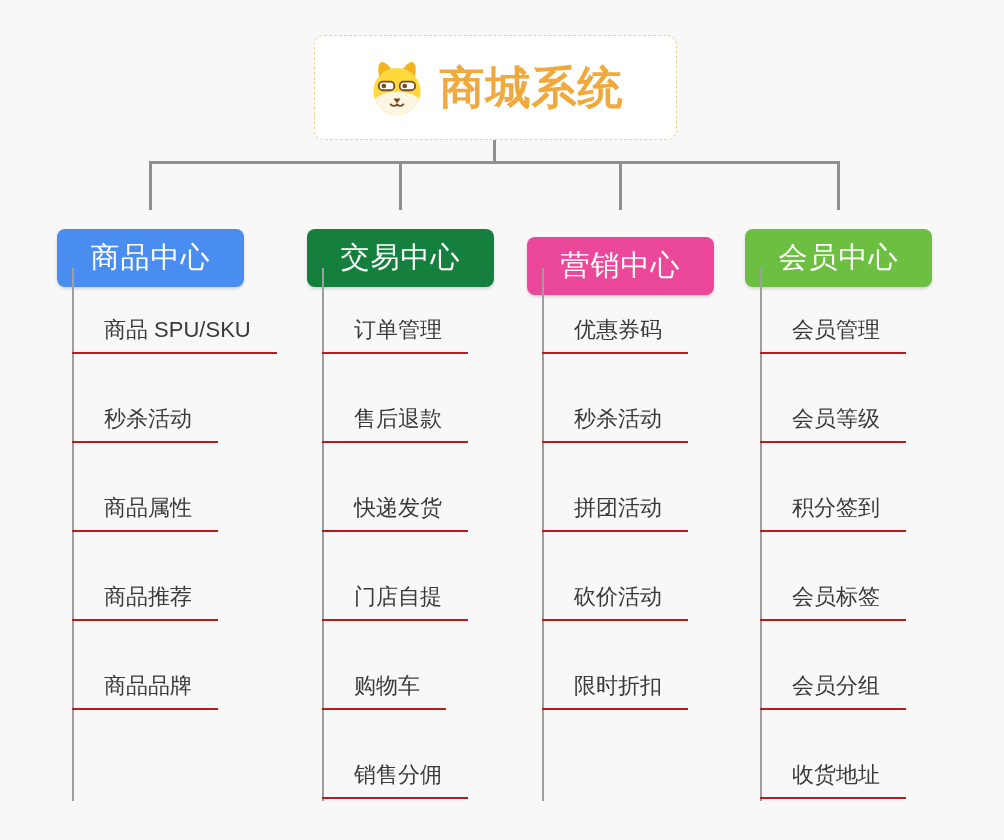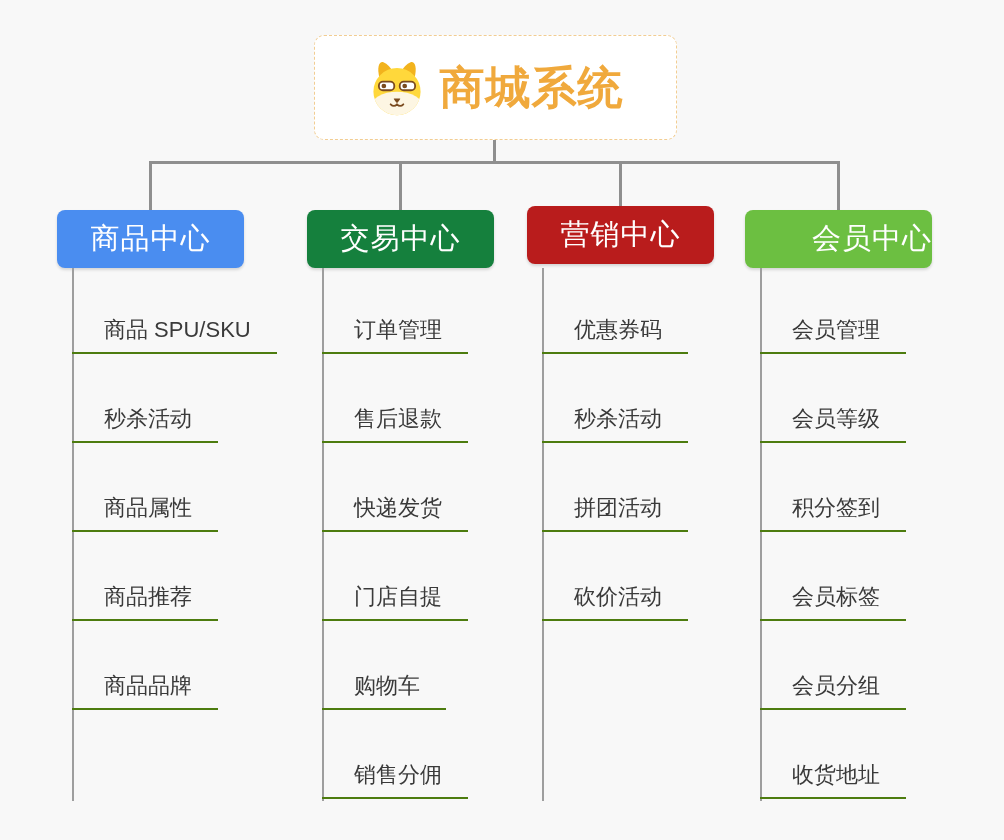--- a/index.html
+++ b/index.html
@@ -28,32 +28,33 @@
     line-height:1;
   }
   .dog-icon { display:block; }
 
   
   .branch-header {
     position:absolute; width:187px; height:58px; border-radius:8px;
     display:flex; align-items:center; justify-content:center;
     color:#FFFFFF; font-size:29px; letter-spacing:1px;
     box-shadow:0 2px 3px rgba(0,0,0,0.14);
+    margin-top:19px;
   }
 
   
   .branch-trunk { position:absolute; width:2px; background:#9E9E9E; }
 
   
   .branch-column { position:absolute; display:flex; flex-direction:column; }
   .leaf-row { height:89px; display:flex; align-items:flex-end; }
   .leaf {
     font-size:22px; color:#3A3A3A; white-space:nowrap;
     padding:0 26px 7px 32px;
-    border-bottom:2px solid #4d7c0f;
+    border-bottom:2px solid #b91c1c;
   }
 </style>
 </head>
 <body>
 
 <div class="canvas">
 
   <div class="vline root-trunk"></div>
   <div class="hline bus"></div>
 
@@ -135,48 +136,51 @@
   </div>
 
   <div class="leaf-row">
     <div class="leaf">销售分佣</div>
   </div>
 </div>
   </div>
 
   <div>
     <div class="drop" style="left: 619px; top: 161px; height: 49px;"></div>
-    <div class="branch-header" style="left: 527px; top: 206px; background: #b91c1c;">
+    <div class="branch-header" style="left: 527px; top: 218px; background: #ec4899;">
           <span>营销中心</span>
         </div>
     <div class="branch-trunk" style="left: 542px; top: 268px; height: 533px;"></div>
     <div class="branch-column" style="left: 542px; top: 265px;">
   <div class="leaf-row">
     <div class="leaf">优惠券码</div>
   </div>
 
   <div class="leaf-row">
     <div class="leaf">秒杀活动</div>
   </div>
 
   <div class="leaf-row">
     <div class="leaf">拼团活动</div>
   </div>
 
   <div class="leaf-row">
     <div class="leaf">砍价活动</div>
   </div>
 
+  <div class="leaf-row">
+    <div class="leaf">限时折扣</div>
+  </div>
 
 </div>
   </div>
 
   <div>
     <div class="drop" style="left: 837px; top: 161px; height: 49px;"></div>
-    <div class="branch-header" style="left: 745px; top: 210px; background: rgb(108, 191, 65); justify-content: flex-end;">
+    <div class="branch-header" style="left: 745px; top: 210px; background: rgb(108, 191, 65);">
           <span>会员中心</span>
         </div>
     <div class="branch-trunk" style="left: 760px; top: 268px; height: 533px;"></div>
     <div class="branch-column" style="left: 760px; top: 265px;">
   <div class="leaf-row">
     <div class="leaf">会员管理</div>
   </div>
 
   <div class="leaf-row">
     <div class="leaf">会员等级</div>

